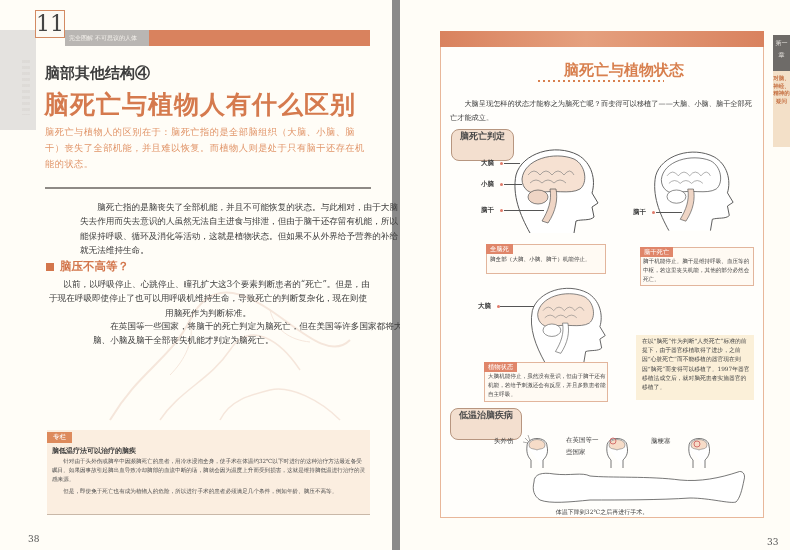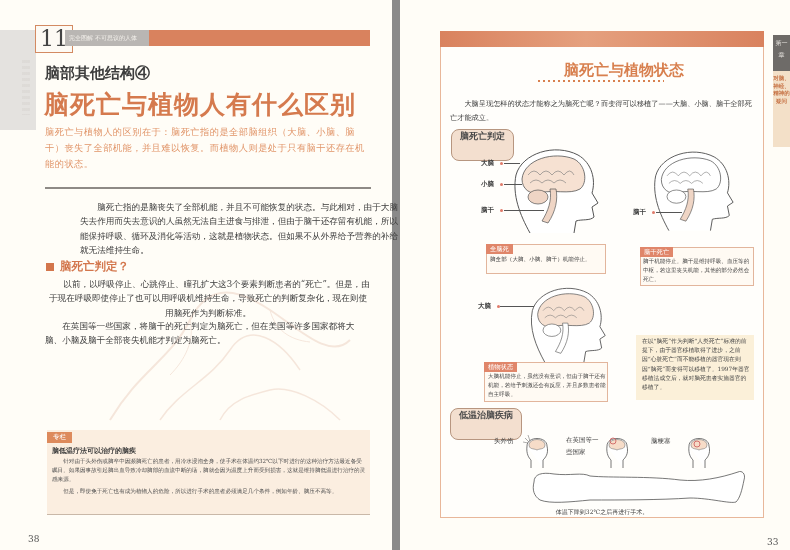--- a/index.html
+++ b/index.html
@@ -8,34 +8,34 @@
 
   .page { position: absolute; top: 0; height: 550px; background: #fffdf7; overflow: hidden; }
   .page-left { left: 0; width: 392px; }
   .page-right { left: 400px; width: 390px; }
   .gutter { position: absolute; left: 392px; top: 0; width: 8px; height: 550px; background: #8a8a8a; }
   .gutter-light { position: absolute; left: 400px; top: 0; width: 6px; height: 550px; background: #f0f0ee; }
 
   
   .left-tab-bg { position: absolute; left: 0; top: 30px; width: 36px; height: 100px; background: #e4e2df; }
   .ghost-vert { position: absolute; left: 22px; top: 60px; width: 8px; height: 55px; background: repeating-linear-gradient(#d9d6d2 0 3px, transparent 3px 6px); opacity: .6; }
-  .num-box { position: absolute; left: 35px; top: 25px; width: 38px; height: 28px; border: 1.5px solid #d38a62; background: #fdfaf4;
-             font-family: "DejaVu Serif", serif; font-size: 22px; color: #444; text-align: center; line-height: 26px; }
+  .num-box { position: absolute; left: 35px; top: 10px; width: 30px; height: 28px; border: 1.5px solid #d38a62; background: #fdfaf4;
+             font-family: "DejaVu Serif", serif; font-size: 22px; color: #444; text-align: right; line-height: 26px; }
   .hdr-grey { position: absolute; left: 65px; top: 30px; width: 84px; height: 16px; background: #b9b6b3; color: #f4f1ec; font-size: 6px; line-height: 16px; padding-left: 4px; white-space: nowrap; }
   .hdr-orange { position: absolute; left: 149px; top: 30px; width: 221px; height: 16px; background: #d9825e; }
   .subtitle { position: absolute; left: 45px; top: 64px; font-family: "DejaVu Serif", serif; font-size: 15px; font-weight: bold; color: #3d3d3d; }
   .main-title { position: absolute; left: 44px; top: 88px; font-size: 25px; font-weight: bold; color: #d57a4e; letter-spacing: 1px; }
   .lead { position: absolute; left: 45px; top: 124px; width: 328px; font-size: 9.2px; line-height: 16px; color: #e19569; letter-spacing: .5px; }
   .divider { position: absolute; left: 45px; top: 187px; width: 326px; height: 2px; background: #8e8a86; }
   .body-text { position: absolute; left: 45px; width: 326px; font-family: "DejaVu Serif", serif; font-size: 8.6px; line-height: 14.4px; color: #3d3d3d; text-indent: 2em; }
   .bt1 { top: 200px; margin-left: 35px; }
   .sec-head { position: absolute; left: 46px; top: 259px; display: flex; align-items: center; gap: 6px; font-size: 11.5px; font-weight: bold; color: #d3764c; }
   .sq-bullet { width: 8px; height: 8px; background: #d3764c; display: inline-block; }
   .bt2 { top: 277px; text-align: center; }
-  .bt3 { top: 319px; }
+  .bt3 { top: 319px; margin-left: 48px; }
 
   .note-box { position: absolute; left: 47px; top: 430px; width: 323px; height: 85px; background: #fbeee0; border-bottom: 1.5px solid #c9b8a8; }
   .note-tag { position: absolute; left: 47px; top: 432px; height: 11px; padding: 0 6px; background: #dd8a5c; color: #fff; font-size: 6.5px; line-height: 11px; }
   .note-title { position: absolute; left: 52px; top: 446px; font-size: 7px; font-weight: bold; color: #3a3a3a; }
   .note-text { position: absolute; left: 52px; width: 315px; font-family: "DejaVu Serif", serif; font-size: 5.6px; line-height: 9px; color: #505050; text-indent: 2em; }
   .nt1 { top: 457px; }
   .nt2 { top: 487px; }
   .pg-num-l { position: absolute; left: 28px; top: 534px; font-family: "DejaVu Serif", serif; font-size: 9px; color: #555; }
 
   
@@ -87,21 +87,21 @@
 <div class="hdr-orange"></div>
 
 <div class="subtitle">脑部其他结构④</div>
 <div class="main-title">脑死亡与植物人有什么区别</div>
 <div class="lead">脑死亡与植物人的区别在于：脑死亡指的是全部脑组织（大脑、小脑、脑干）丧失了全部机能，并且难以恢复。而植物人则是处于只有脑干还存在机能的状态。</div>
 <div class="divider"></div>
 <p class="body-text bt1">脑死亡指的是脑丧失了全部机能，并且不可能恢复的状态。与此相对，由于大脑失去作用而失去意识的人虽然无法自主进食与排泄，但由于脑干还存留有机能，所以能保持呼吸、循环及消化等活动，这就是植物状态。但如果不从外界给予营养的补给就无法维持生命。</p>
 
 <div class="sec-head">
   <span class="sq-bullet"></span>
-  <span>脑死亡判定？</span>
+  <span>脑压不高等？</span>
 </div>
 <p class="body-text bt2">以前，以呼吸停止、心跳停止、瞳孔扩大这3个要素判断患者的“死亡”。但是，由于现在呼吸即使停止了也可以用呼吸机维持生命，导致死亡的判断复杂化，现在则使用脑死作为判断标准。</p>
 <p class="body-text bt3">在英国等一些国家，将脑干的死亡判定为脑死亡，但在美国等许多国家都将大脑、小脑及脑干全部丧失机能才判定为脑死亡。</p>
 
 <div class="note-box"></div>
 <div class="note-tag">专栏</div>
 <div class="note-title">脑低温疗法可以治疗的脑疾</div>
 <p class="note-text nt1">针对由于头外伤或脑卒中因濒脑死亡的患者，用冷水浸泡全身，使手术在体温约32℃以下时进行的这种治疗方法最近备受瞩目。如果因事故引起脑出血导致冷却脑部的血流中断的话，脑就会因为温度上升而受到损害，这就是维持脑低温进行治疗的灵感来源。</p>
 <p class="note-text nt2">但是，即使免于死亡也有成为植物人的危险，所以进行手术的患者必须满足几个条件，例如年龄、脑压不高等。</p>
 <div class="pg-num-l">38</div>

